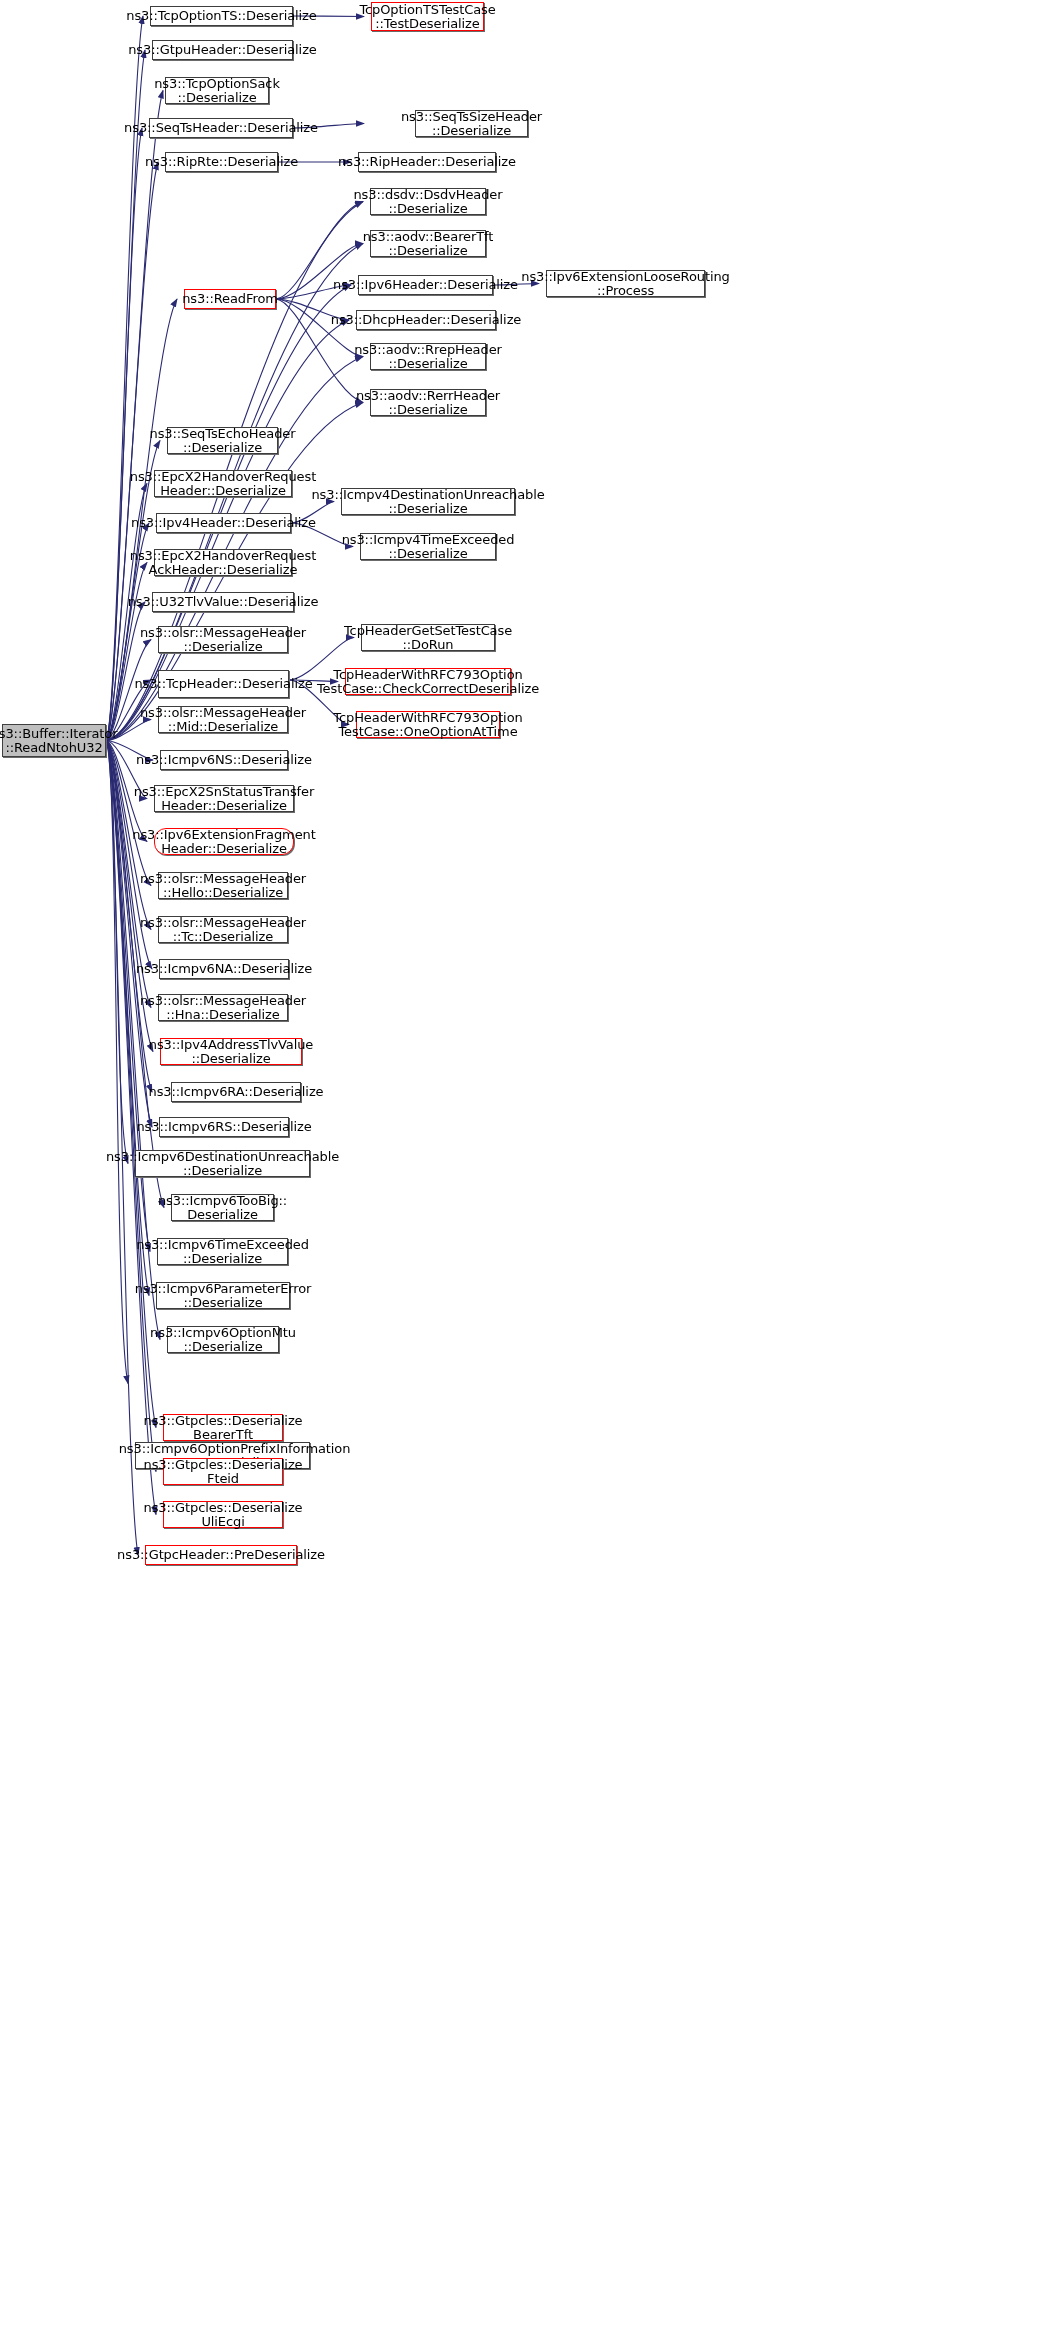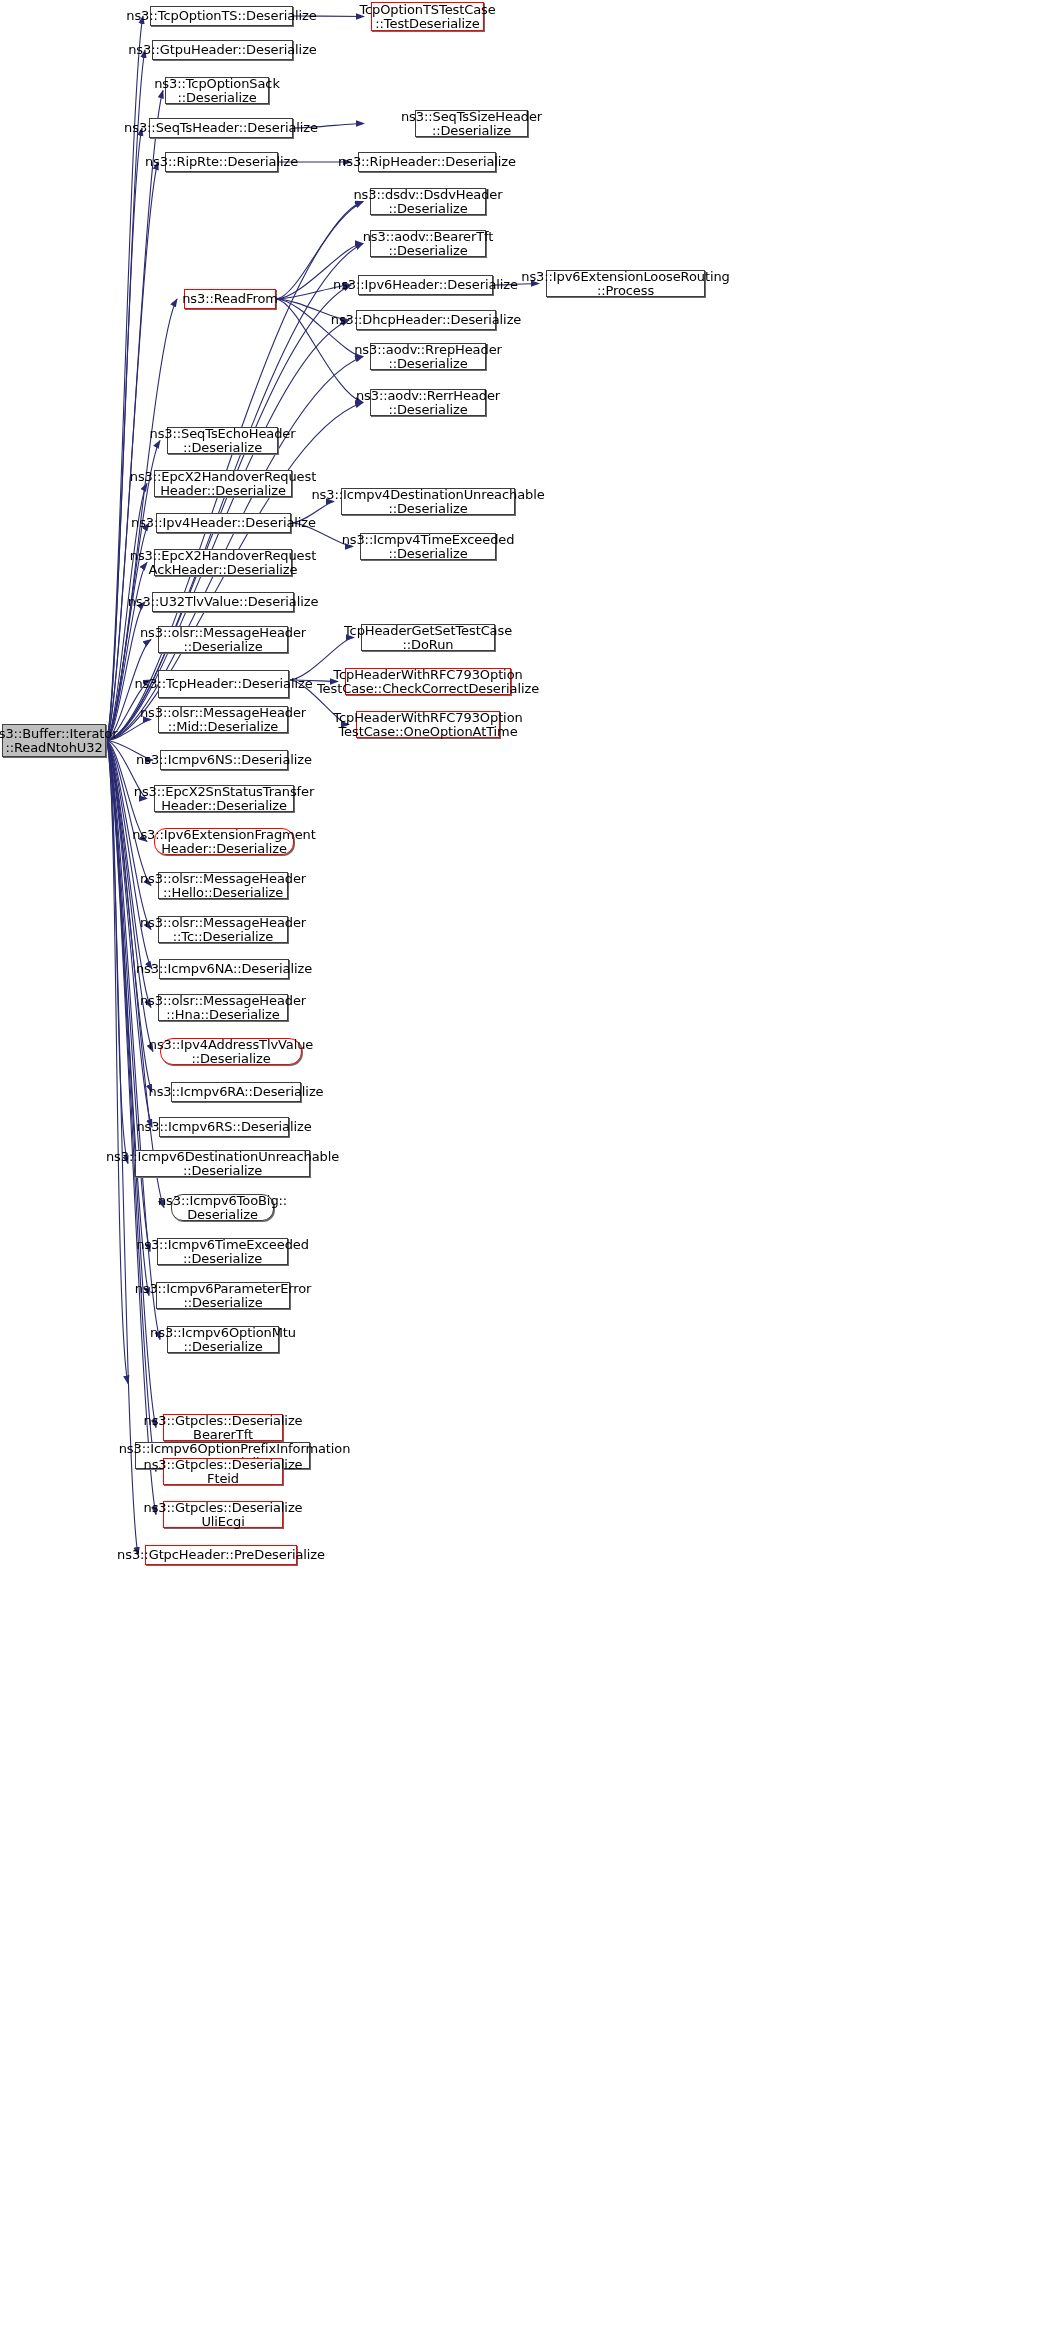--- a/index.html
+++ b/index.html
@@ -120,27 +120,27 @@
 Header::Deserialize</div>
       <div class="node thick red" style="left: 154px; top: 828px; width: 140px; height: 27px; border-radius: 12px;">ns3::Ipv6ExtensionFragment
 Header::Deserialize</div>
       <div class="node thick" style="left: 158px; top: 872px; width: 130px; height: 27px;">ns3::olsr::MessageHeader
 ::Hello::Deserialize</div>
       <div class="node thick" style="left: 158px; top: 916px; width: 130px; height: 27px;">ns3::olsr::MessageHeader
 ::Tc::Deserialize</div>
       <div class="node thick" style="left: 159px; top: 959px; width: 130px; height: 20px;">ns3::Icmpv6NA::Deserialize</div>
       <div class="node thick" style="left: 158px; top: 994px; width: 130px; height: 27px;">ns3::olsr::MessageHeader
 ::Hna::Deserialize</div>
-      <div class="node thick red" style="left: 160px; top: 1038px; width: 142px; height: 27px; border-radius: 13px;">ns3::Ipv4AddressTlvValue
+      <div class="node thick red" style="left: 160px; top: 1038px; width: 142px; height: 27px;">ns3::Ipv4AddressTlvValue
 ::Deserialize</div>
       <div class="node thick" style="left: 159px; top: 1082px; width: 130px; height: 20px; margin-left: 12px;">ns3::Icmpv6RA::Deserialize</div>
       <div class="node thick" style="left: 159px; top: 1117px; width: 130px; height: 20px;">ns3::Icmpv6RS::Deserialize</div>
       <div class="node thick" style="left: 135px; top: 1150px; width: 175px; height: 27px;">ns3::Icmpv6DestinationUnreachable
 ::Deserialize</div>
-      <div class="node thick" style="left: 171px; top: 1194px; width: 103px; height: 27px; border-radius: 12px;">ns3::Icmpv6TooBig::
+      <div class="node thick" style="left: 171px; top: 1194px; width: 103px; height: 27px;">ns3::Icmpv6TooBig::
 Deserialize</div>
       <div class="node thick" style="left: 157px; top: 1238px; width: 131px; height: 27px;">ns3::Icmpv6TimeExceeded
 ::Deserialize</div>
       <div class="node thick" style="left: 156px; top: 1282px; width: 134px; height: 27px;">ns3::Icmpv6ParameterError
 ::Deserialize</div>
       <div class="node thick" style="left: 167px; top: 1326px; width: 112px; height: 27px;">ns3::Icmpv6OptionMtu
 ::Deserialize</div>
       <div class="node thick" style="left: 135px; top: 1442px; width: 175px; height: 27px; padding-left: 27px;">ns3::Icmpv6OptionPrefixInformation
 ::Deserialize</div>
       <div class="node thick red" style="left: 163px; top: 1414px; width: 120px; height: 27px;">ns3::Gtpcles::Deserialize

